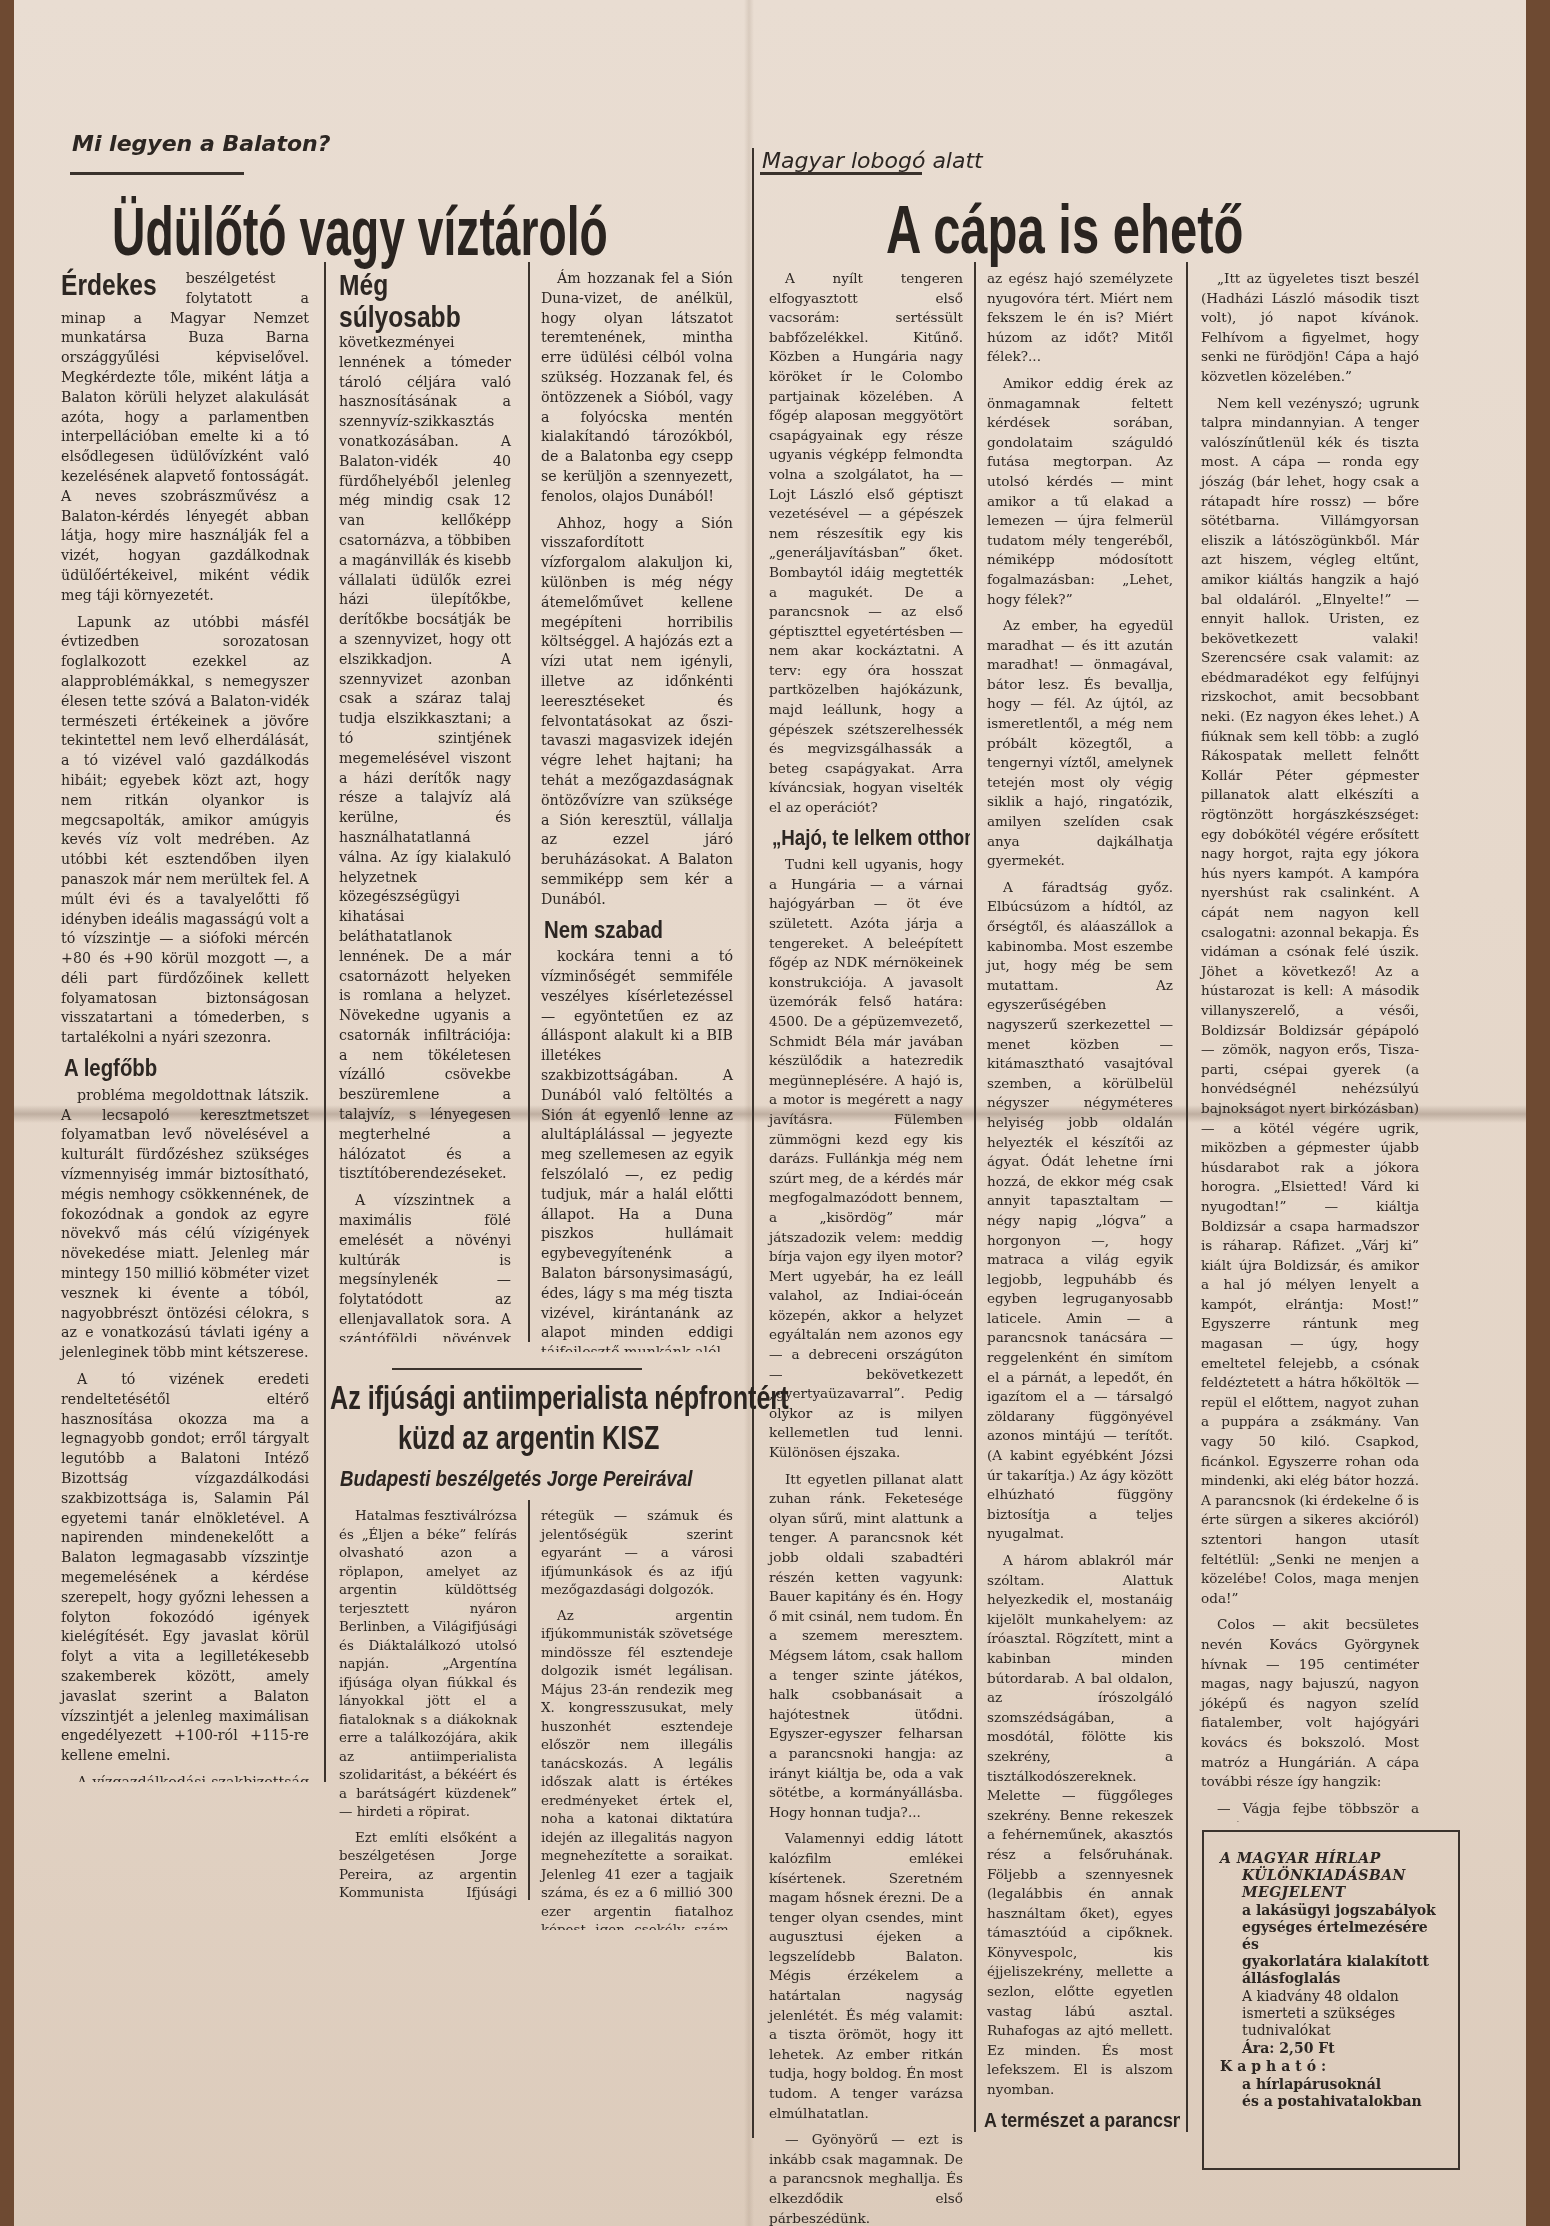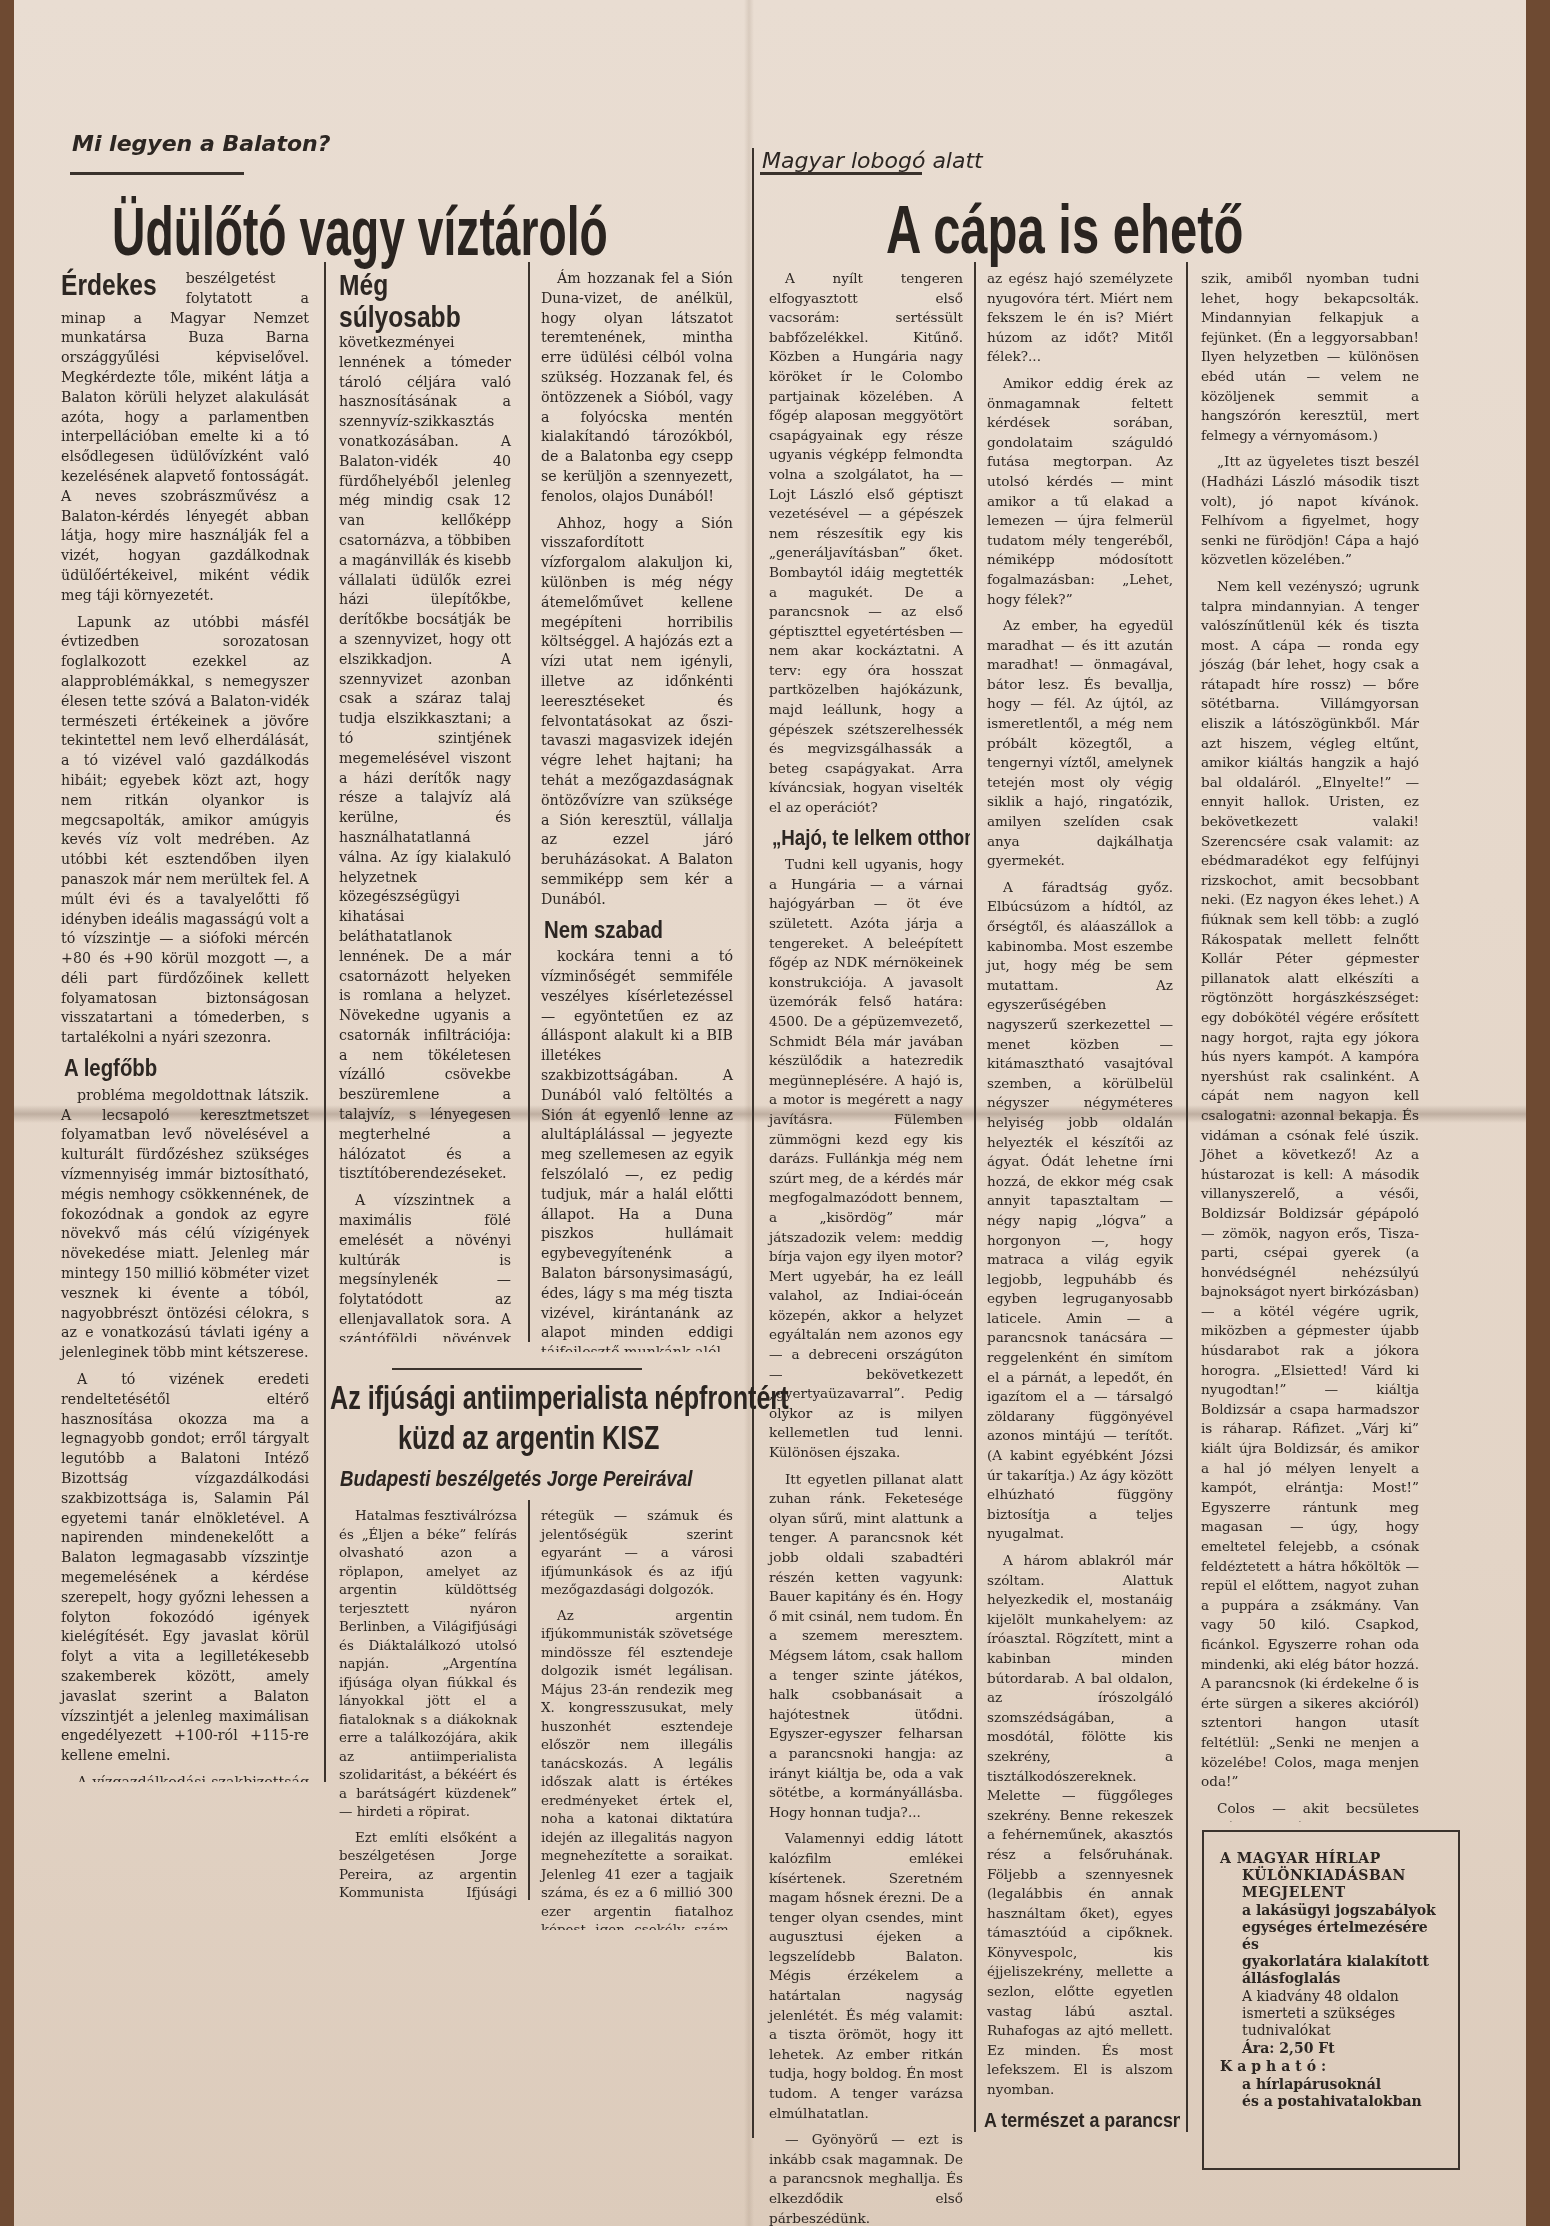--- a/index.html
+++ b/index.html
@@ -28,21 +28,21 @@
   .kicker-rule { position:absolute; height:3px; background:#3a322c; }
   .headline { position:absolute; font-family:"Liberation Sans", sans-serif; font-weight:bold; color:#2a2420; white-space:nowrap; transform-origin:left top; }
   .col { position:absolute; font-size:14.2px; line-height:19.8px; text-align:justify; overflow:hidden; }
   .col p { margin:7px; text-indent:16px; }
   .col p.first { text-indent:0; }
   .vrule { position:absolute; width:2px; background:#3b332d; }
   .hrule { position:absolute; height:2px; background:#3b332d; }
   .lead { font-family:"Liberation Sans", sans-serif; font-weight:bold; font-size:30px; float:left; line-height:32px; margin-right:8px; transform:scaleX(.82); transform-origin:left; }
   .sub { font-family:"Liberation Sans", sans-serif; font-weight:bold; font-size:24px; margin:10px 0 8px 10px; transform:scaleX(.85); transform-origin:left; white-space:nowrap; }
   .box { position:absolute; left:1188px; top:1830px; width:222px; height:300px; border:2px solid #3a322c; padding:18px 16px; font-size:14px; line-height:17px; font-weight:bold; }
-  .box .b-title { text-transform:uppercase; letter-spacing:.5px; }
+  .box .b-title { text-transform:uppercase; letter-spacing:.5px;font-style:italic; }
   .box .b-indent { padding-left:22px; }
   .box .b-sp { margin-top:1px; }
   .box .b-spaced { letter-spacing:5px; }
 </style>
 </head>
 <body>
 
 <div class="page">
   <div class="fold-h"></div>
   <div class="fold-v"></div>
@@ -118,21 +118,20 @@
     <p>Az ember, ha egyedül maradhat — és itt azután maradhat! — önmagával, bátor lesz. És bevallja, hogy — fél. Az újtól, az ismeretlentől, a még nem próbált közegtől, a tengernyi víztől, amelynek tetején most oly végig siklik a hajó, ringatózik, amilyen szelíden csak anya dajkálhatja gyermekét.</p>
     <p>A fáradtság győz. Elbúcsúzom a hídtól, az őrségtől, és aláaszállok a kabinomba. Most eszembe jut, hogy még be sem mutattam. Az egyszerűségében nagyszerű szerkezettel — menet közben — kitámasztható vasajtóval szemben, a körülbelül négyszer négyméteres helyiség jobb oldalán helyezték el készítői az ágyat. Ódát lehetne írni hozzá, de ekkor még csak annyit tapasztaltam — négy napig „lógva” a horgonyon —, hogy matraca a világ egyik legjobb, legpuhább és egyben legruganyosabb laticele. Amin — a parancsnok tanácsára — reggelenként én simítom el a párnát, a lepedőt, én igazítom el a — társalgó zöldarany függönyével azonos mintájú — terítőt. (A kabint egyébként Józsi úr takarítja.) Az ágy között elhúzható függöny biztosítja a teljes nyugalmat.</p>
     <p>A három ablakról már szóltam. Alattuk helyezkedik el, mostanáig kijelölt munkahelyem: az íróasztal. Rögzített, mint a kabinban minden bútordarab. A bal oldalon, az írószolgáló szomszédságában, a mosdótál, fölötte kis szekrény, a tisztálkodószereknek. Melette — függőleges szekrény. Benne rekeszek a fehérneműnek, akasztós rész a felsőruhának. Följebb a szennyesnek (legalábbis én annak használtam őket), egyes támasztóúd a cipőknek. Könyvespolc, kis éjjeliszekrény, mellette a sezlon, előtte egyetlen vastag lábú asztal. Ruhafogas az ajtó mellett. Ez minden. És most lefekszem. El is alszom nyomban.</p>
     <div class="sub" style="font-size:21px;margin-left:4px;">A természet a parancsnok</div>
     <p>Öreg tengerész vagyok már. Két napja hajózunk éjjel és nappal. Az óceán — változatlanul — szelíd arcát fordítja felénk. A hajón helyreáll — a kikötők zűrzavara után — a hétköznapok szép rendje. Fél nyolc és nyolc között a reggeli. Fél tízkor a hajópincér felszolgálja a kávét. (Coffee time.) A parancsnok átkopog a falon; ebből tudom, hogy együtt óhajt kávézni velem. (Ez a ceremónia a későbbiek folyamán gyakorlattá, bevett szokássá vált.) Az ebédhez — a tiszti étkezdében — fél tizenkettőkor illik megjelenni. És ha már belefogtam, végig mondom: a második kávé ideje fél négy, a vacsorát hét órakor szolgálják fel. Egy idő után azonban — kiváncsi lettem, hogy a szolgálat ritmusa kívánja így.</p>
 
   </div>
   <div class="vrule" style="left:1172px;top:262px;height:1870px;"></div>
 
   <div class="col" style="left:1180px;top:262px;width:232px;height:1560px;font-size:13.6px;line-height:19.6px;">
-    <p class="first">szik, amiből nyomban tudni lehet, hogy bekapcsolták. Mindannyian felkapjuk a fejünket. (Én a leggyorsabban! Ilyen helyzetben — különösen ebéd után — velem ne közöljenek semmit a hangszórón keresztül, mert felmegy a vérnyomásom.)</p>
     <p>„Itt az ügyeletes tiszt beszél (Hadházi László második tiszt volt), jó napot kívánok. Felhívom a figyelmet, hogy senki ne fürödjön! Cápa a hajó közvetlen közelében.”</p>
     <p>Nem kell vezényszó; ugrunk talpra mindannyian. A tenger valószínűtlenül kék és tiszta most. A cápa — ronda egy jószág (bár lehet, hogy csak a rátapadt híre rossz) — bőre sötétbarna. Villámgyorsan eliszik a látószögünkből. Már azt hiszem, végleg eltűnt, amikor kiáltás hangzik a hajó bal oldaláról. „Elnyelte!” — ennyit hallok. Uristen, ez bekövetkezett valaki! Szerencsére csak valamit: az ebédmaradékot egy felfújnyi rizskochot, amit becsobbant neki. (Ez nagyon ékes lehet.) A fiúknak sem kell több: a zugló Rákospatak mellett felnőtt Kollár Péter gépmester pillanatok alatt elkészíti a rögtönzött horgászkészséget: egy dobókötél végére erősített nagy horgot, rajta egy jókora hús nyers kampót. A kampóra nyershúst rak csalinként. A cápát nem nagyon kell csalogatni: azonnal bekapja. És vidáman a csónak felé úszik. Jöhet a következő! Az a hústarozat is kell: A második villanyszerelő, a vésői, Boldizsár Boldizsár gépápoló — zömök, nagyon erős, Tisza-parti, csépai gyerek (a honvédségnél nehézsúlyú bajnokságot nyert birkózásban) — a kötél végére ugrik, miközben a gépmester újabb húsdarabot rak a jókora horogra. „Elsietted! Várd ki nyugodtan!” — kiáltja Boldizsár a csapa harmadszor is ráharap. Ráfizet. „Várj ki” kiált újra Boldizsár, és amikor a hal jó mélyen lenyelt a kampót, elrántja: Most!” Egyszerre rántunk meg magasan — úgy, hogy emeltetel felejebb, a csónak feldéztetett a hátra hőköltök — repül el előttem, nagyot zuhan a puppára a zsákmány. Van vagy 50 kiló. Csapkod, ficánkol. Egyszerre rohan oda mindenki, aki elég bátor hozzá. A parancsnok (ki érdekelne ő is érte sürgen a sikeres akcióról) sztentori hangon utasít feltétlül: „Senki ne menjen a közelébe! Colos, maga menjen oda!”</p>
     <p>Colos — akit becsületes nevén Kovács Györgynek hívnak — 195 centiméter magas, nagy bajuszú, nagyon jóképű és nagyon szelíd fiatalember, volt hajógyári kovács és bokszoló. Most matróz a Hungárián. A cápa további része így hangzik:</p>
     <p>— Vágja fejbe többször a fejszével!</p>
 
   </div>
 
   <div class="box">
     <div class="b-title">A MAGYAR HÍRLAP</div>
     <div class="b-title b-indent">KÜLÖNKIADÁSBAN</div>

